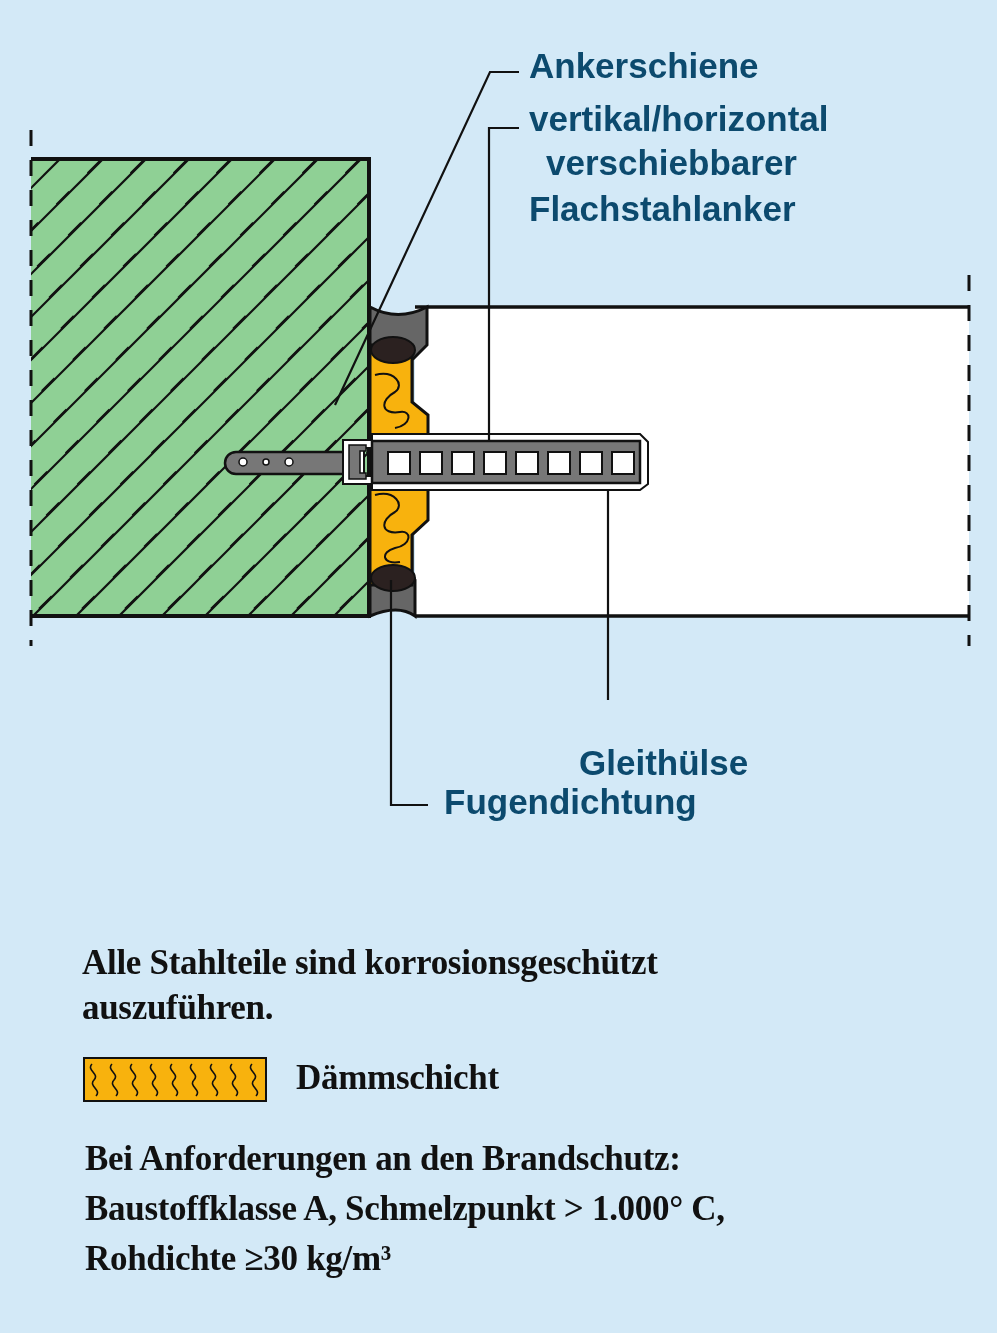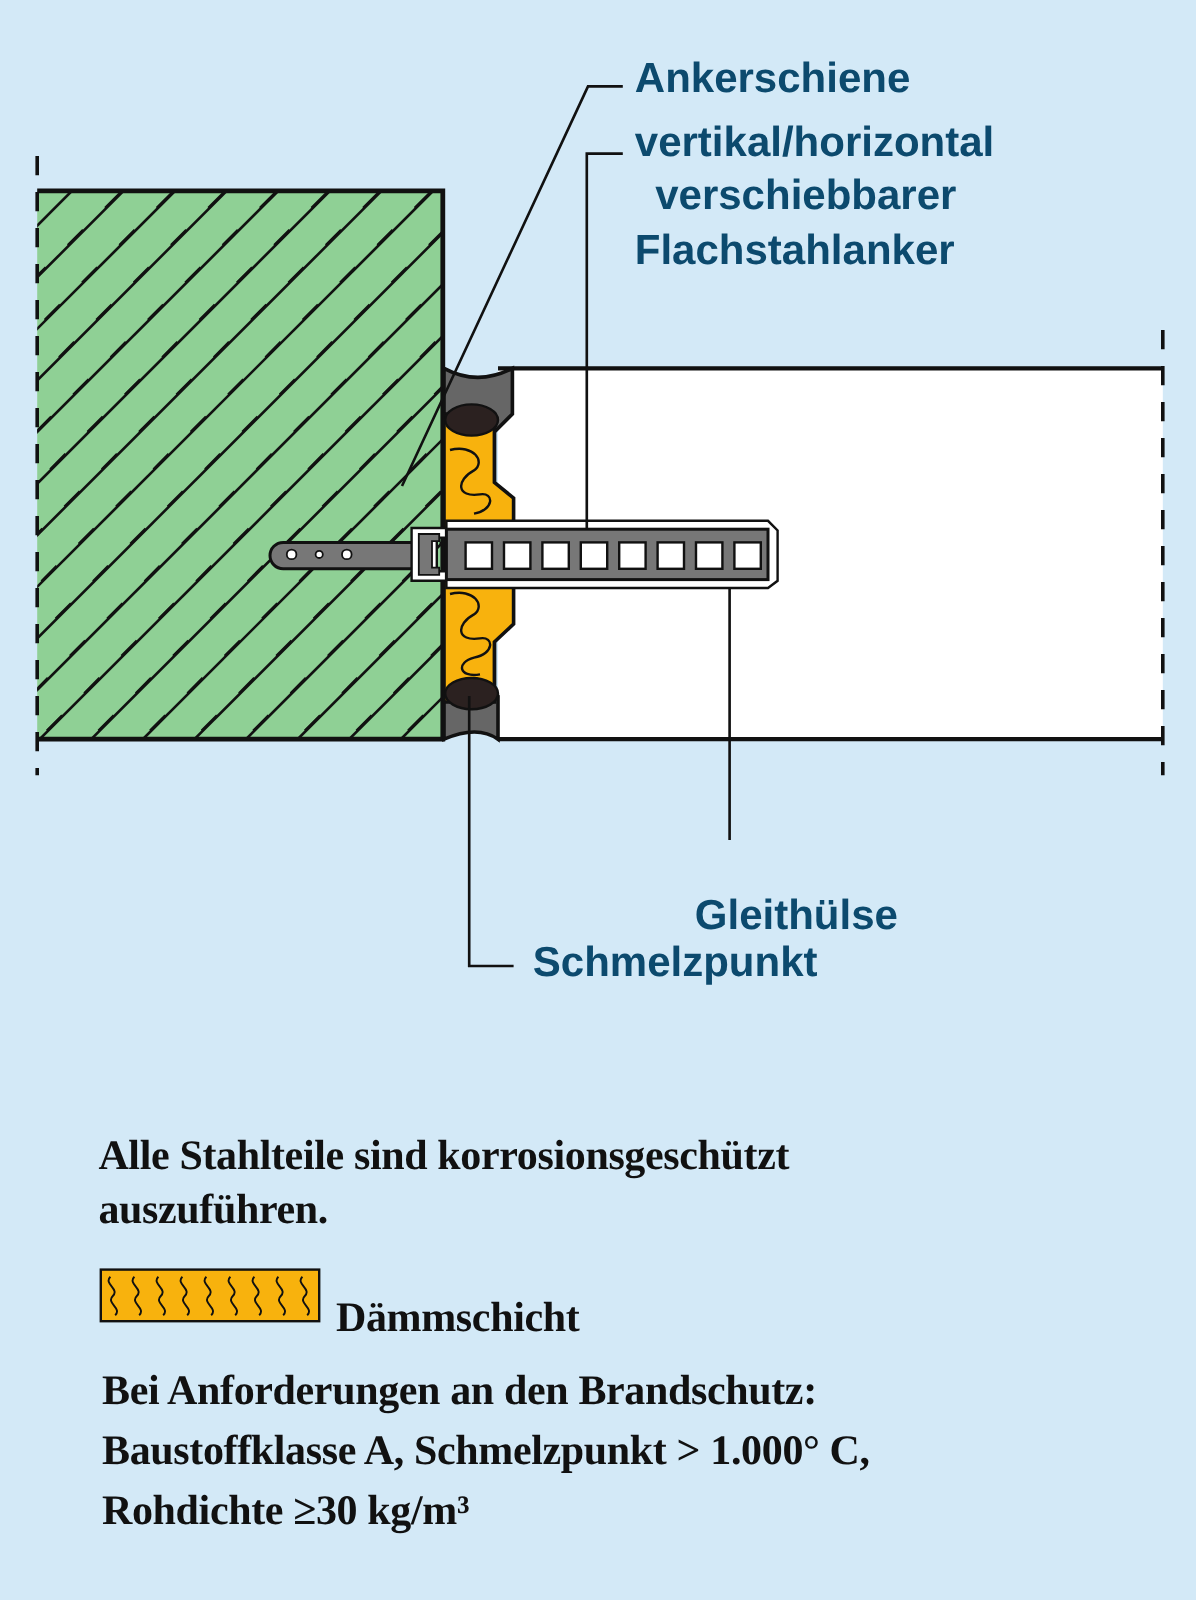--- a/index.html
+++ b/index.html
@@ -117,20 +117,20 @@
     <rect x="84" y="1058" width="182" height="43" fill="#f8b20d" stroke="#111" stroke-width="2"></rect>
     <path d="M92 1064 c-6 6 8 10 2 16 c-6 6 8 10 2 16 M112 1064 c-6 6 8 10 2 16 c-6 6 8 10 2 16 M132 1064 c-6 6 8 10 2 16 c-6 6 8 10 2 16 M152 1064 c-6 6 8 10 2 16 c-6 6 8 10 2 16 M172 1064 c-6 6 8 10 2 16 c-6 6 8 10 2 16 M192 1064 c-6 6 8 10 2 16 c-6 6 8 10 2 16 M212 1064 c-6 6 8 10 2 16 c-6 6 8 10 2 16 M232 1064 c-6 6 8 10 2 16 c-6 6 8 10 2 16 M252 1064 c-6 6 8 10 2 16 c-6 6 8 10 2 16" fill="none" stroke="#111" stroke-width="1.6"></path>
   </g>
 </svg>
 
 <div class="lbl" style="left:529px;top:43px;">Ankerschiene</div>
 <div class="lbl" style="left:529px;top:96px;">vertikal/horizontal</div>
 <div class="lbl" style="left:529px;top:140px;margin-left:17px;">verschiebbarer</div>
 <div class="lbl" style="left:529px;top:186px;">Flachstahlanker</div>
 <div class="lbl" style="left:541px;top:740px;margin-left:38px;">Gleithülse</div>
-<div class="lbl" style="left:444px;top:779px;">Schmelzpunkt</div>
+<div class="lbl" style="left:444px;top:779px;">Fugendichtung</div>
 
 <div class="note" style="left:82px;top:940px;">Alle Stahlteile sind korrosionsgeschützt</div>
 <div class="note" style="left:82px;top:985px;">auszuführen.</div>
-<div class="note" style="left:280px;top:1055px;margin-top:20px;">Dämmschicht</div>
+<div class="note" style="left:296px;top:1055px;">Dämmschicht</div>
 <div class="note" style="left:85px;top:1136px;text-align:center;">Bei Anforderungen an den Brandschutz:</div>
 <div class="note" style="left:85px;top:1186px;">Baustoffklasse A, Schmelzpunkt &gt; 1.000° C,</div>
 <div class="note" style="left:85px;top:1236px;text-align:center;">Rohdichte ≥30 kg/m³</div>
 
 </body></html>

